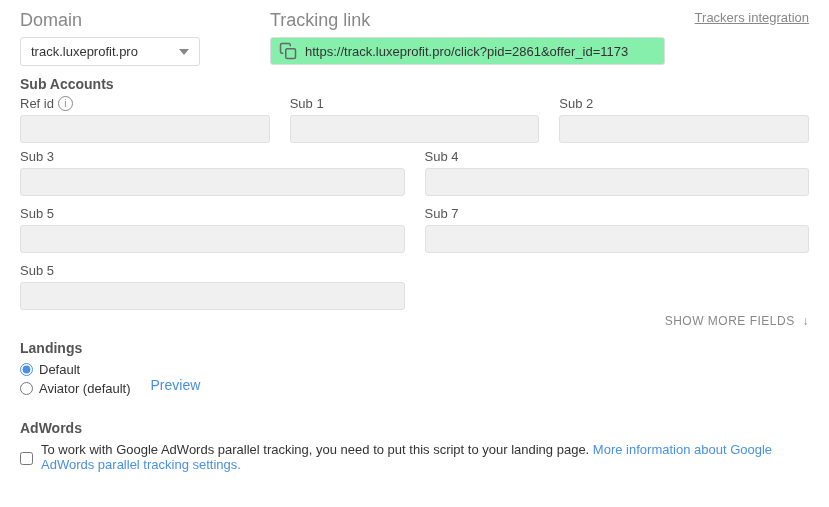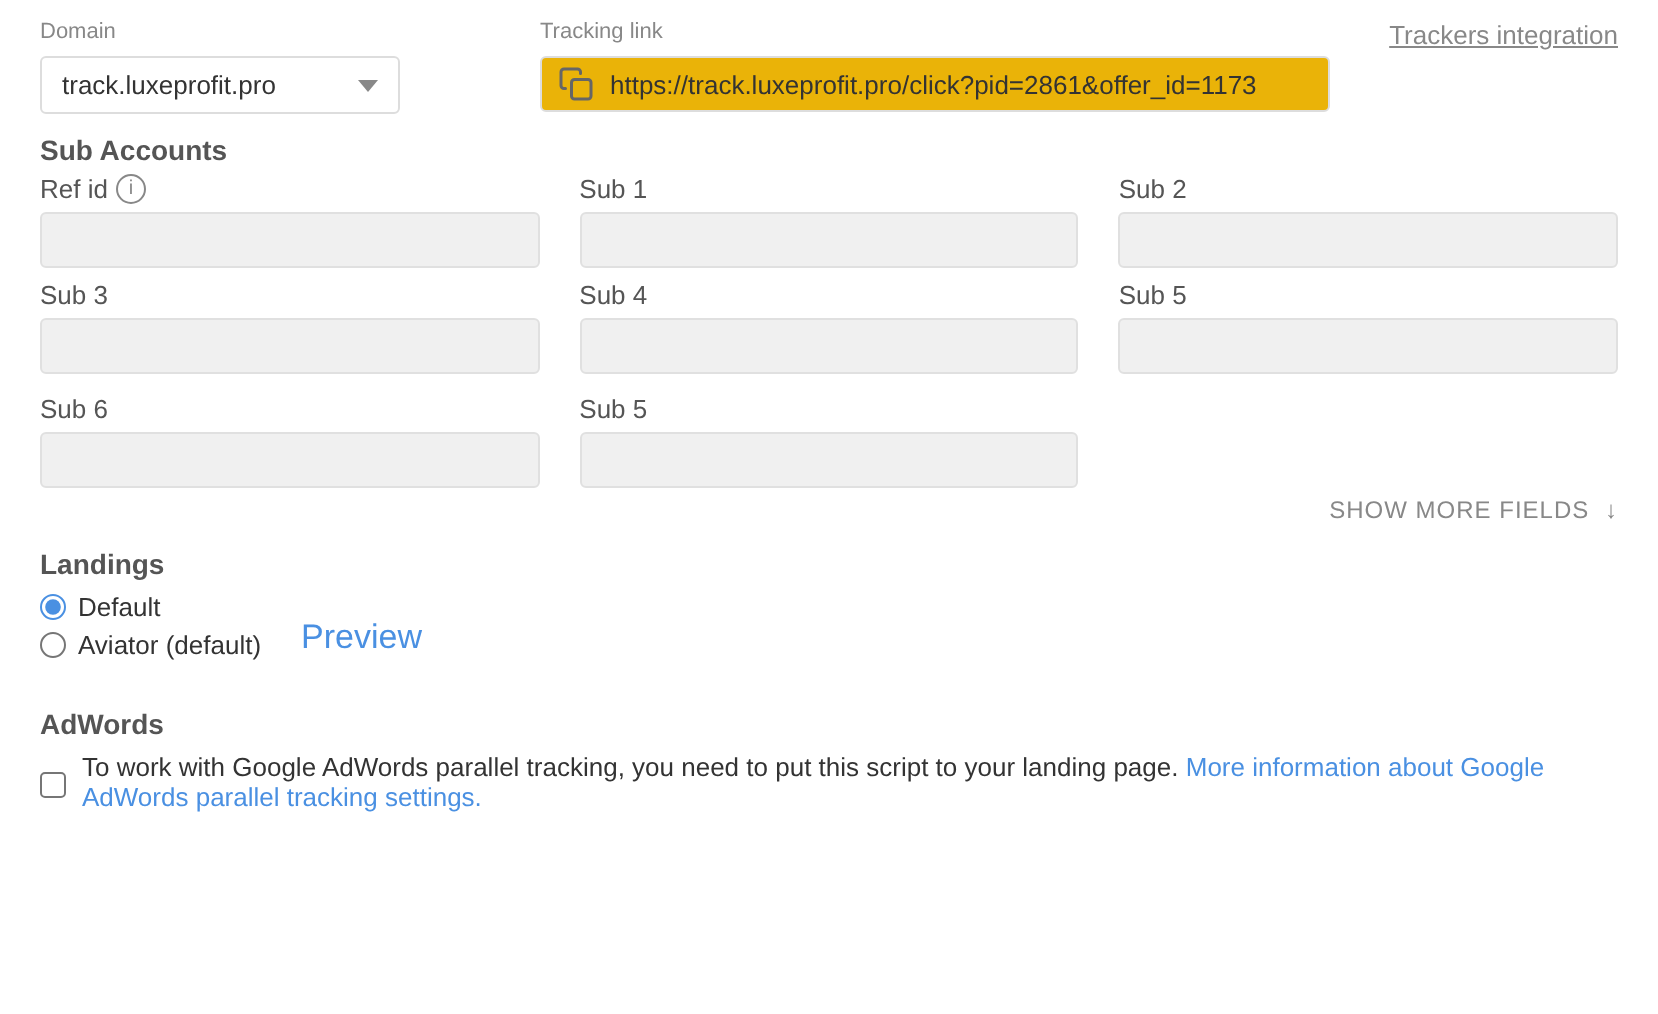--- a/index.html
+++ b/index.html
@@ -14,21 +14,21 @@
     }
 
     .top-row {
       display: flex;
       align-items: flex-start;
       justify-content: space-between;
       margin-bottom: 10px;
     }
 
     .section-label {
-      font-size: 11px;
+      font-size: 18px;
       color: #888;
       margin-bottom: 6px;
     }
 
     .trackers-link {
       color: #888;
       text-decoration: underline;
       font-size: 13px;
       cursor: pointer;
       margin-top: 4px;
@@ -67,21 +67,21 @@
       border-right: 5px solid transparent;
       border-top: 6px solid #888;
       margin-left: 8px;
     }
 
     .tracking-link-box {
       display: flex;
       align-items: center;
       border: 1px solid #ddd;
       border-radius: 3px;
-      background: #eab308;
+      background: #86efac;
       padding: 4px 8px;
       width: 100%;
     }
 
     .copy-icon {
       display: inline-flex;
       margin-right: 8px;
       cursor: pointer;
       color: #666;
     }
@@ -121,21 +121,21 @@
       height: 15px;
       border-radius: 50%;
       border: 1px solid #888;
       color: #888;
       font-size: 10px;
       cursor: pointer;
     }
 
     .fields-grid {
       display: grid;
-      grid-template-columns: 1fr 1fr 1fr;
+      grid-template-columns: 1fr 1fr;
       gap: 10px 20px;
       margin-bottom: 4px;
     }
 
     .field-group {
       display: flex;
       flex-direction: column;
     }
 
     .field-label {
@@ -194,21 +194,21 @@
     .preview-row {
       display: flex;
       align-items: center;
       gap: 20px;
       margin-bottom: 12px;
     }
 
     .preview-link {
       color: #4a90e2;
       text-decoration: none;
-      font-size: 17px;
+      font-size: 14px;
       cursor: pointer;
     }
 
     .adwords-title {
       font-size: 14px;
       font-weight: bold;
       color: #555;
       margin-bottom: 6px;
     }
 
@@ -298,21 +298,21 @@
     </div>
     <div class="field-group">
       <div class="field-label">Sub 4</div>
       <div class="field-input"></div>
     </div>
     <div class="field-group">
       <div class="field-label">Sub 5</div>
       <div class="field-input"></div>
     </div>
     <div class="field-group">
-      <div class="field-label">Sub 6</div>
+      <div class="field-label">Sub 7</div>
       <div class="field-input"></div>
     </div>
     <div class="field-group">
       <div class="field-label">Sub 5</div>
       <div class="field-input"></div>
     </div>
   </div>
 
   <div class="show-more">
     <span>SHOW MORE FIELDS</span>

